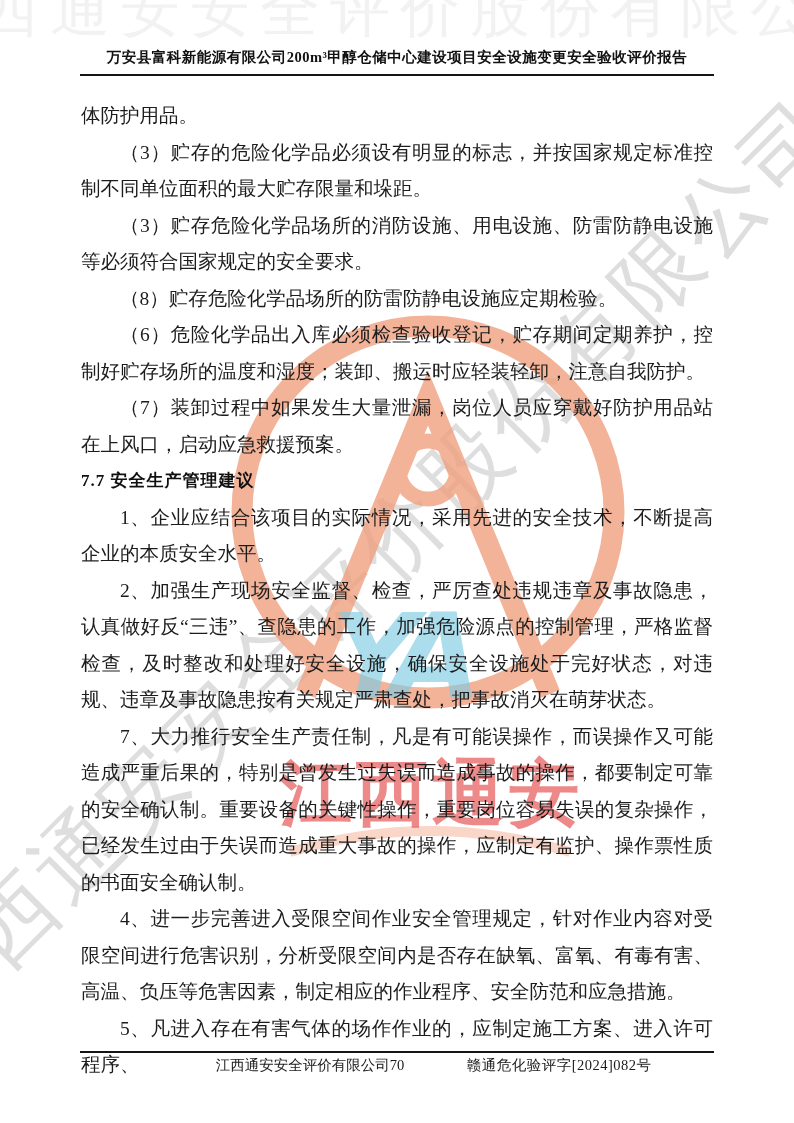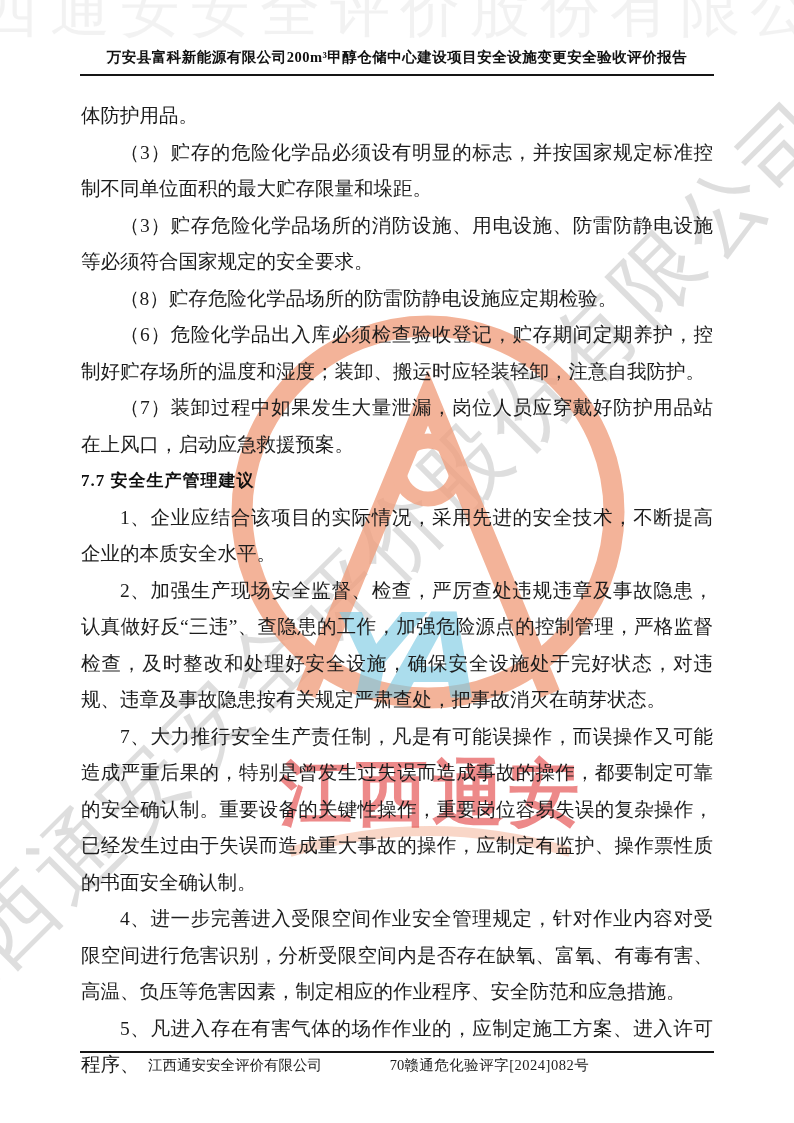--- a/index.html
+++ b/index.html
@@ -35,23 +35,23 @@
     font-size:17px;font-weight:bold;margin:0;line-height:36.5px;
     text-indent:0;color:#101010;letter-spacing:1px;
   }
   .doc-footer{
     position:absolute;top:1051px;left:80px;width:634px;
     border-top:2px solid #151515;
     padding-top:3px;
     font-size:14.5px;color:#1a1a1a;
     display:flex;align-items:baseline;
   }
-  .doc-footer .f-left{flex:1;text-align:center;}
+  .doc-footer .f-left{flex:1;text-align:right;}
   .doc-footer .f-center{flex:0 0 auto;}
-  .doc-footer .f-right{flex:1;text-align:left;letter-spacing:.5px;}
+  .doc-footer .f-right{flex:1;text-align:center;letter-spacing:.5px;}
 </style>
 </head>
 <body>
 
 <div class="page">
 
   <svg class="wm-layer" width="794" height="1123" viewBox="0 0 794 1123">
 
     <text x="400" y="30" text-anchor="middle" font-size="60" fill="#8c8c8c" opacity="0.10" letter-spacing="10">江西通安安全评价股份有限公司</text>
 

